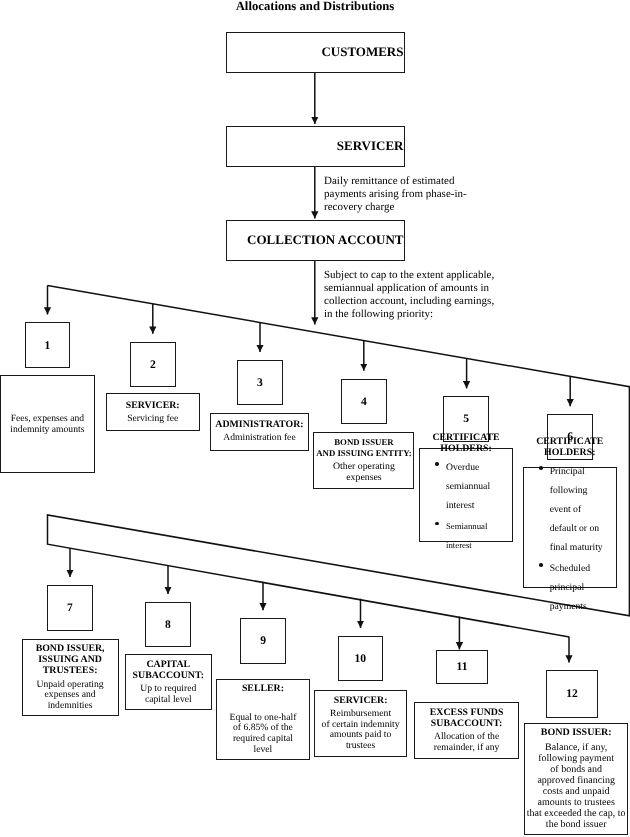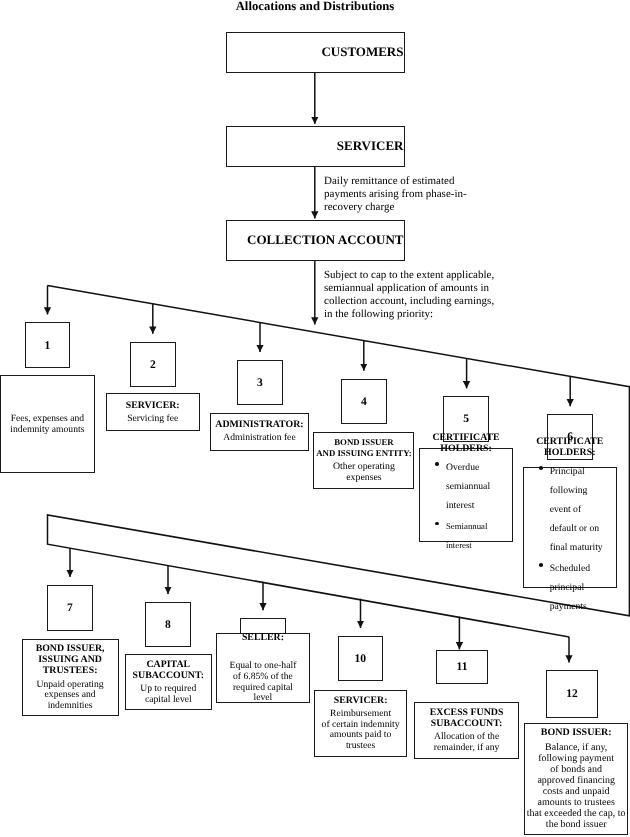--- a/index.html
+++ b/index.html
@@ -155,21 +155,21 @@
   <div class="abs txtbox" style="left:21.5px;top:638.7px;width:97.2px;height:77.6px;">
     <div class="hd">BOND ISSUER, ISSUING AND TRUSTEES:</div>
     <div class="bd">Unpaid operating expenses and indemnities</div>
   </div>
 
   <div class="abs txtbox" style="left:124.7px;top:654.4px;width:87.2px;height:55.5px;">
     <div class="hd">CAPITAL SUBACCOUNT:</div>
     <div class="bd">Up to required capital level</div>
   </div>
 
-  <div class="abs txtbox" style="left:215.6px;top:633px;width:94.7px;height:70px;gap:15px;">
+  <div class="abs txtbox" style="left:215.6px;top:679px;width:94.7px;height:81px;gap:15px;">
     <div class="hd">SELLER:</div>
     <div class="bd" style="width:72px;margin-left:auto;margin-right:auto;">Equal to one-half of 6.85% of the required capital level</div>
   </div>
 
   <div class="abs txtbox" style="left:313.8px;top:689.5px;width:93.6px;height:67.3px;">
     <div class="hd">SERVICER:</div>
     <div class="bd" style="white-space:pre-line;margin-left:-3px;margin-right:-3px;">Reimbursement
 of certain indemnity
 amounts paid to
 trustees</div>

